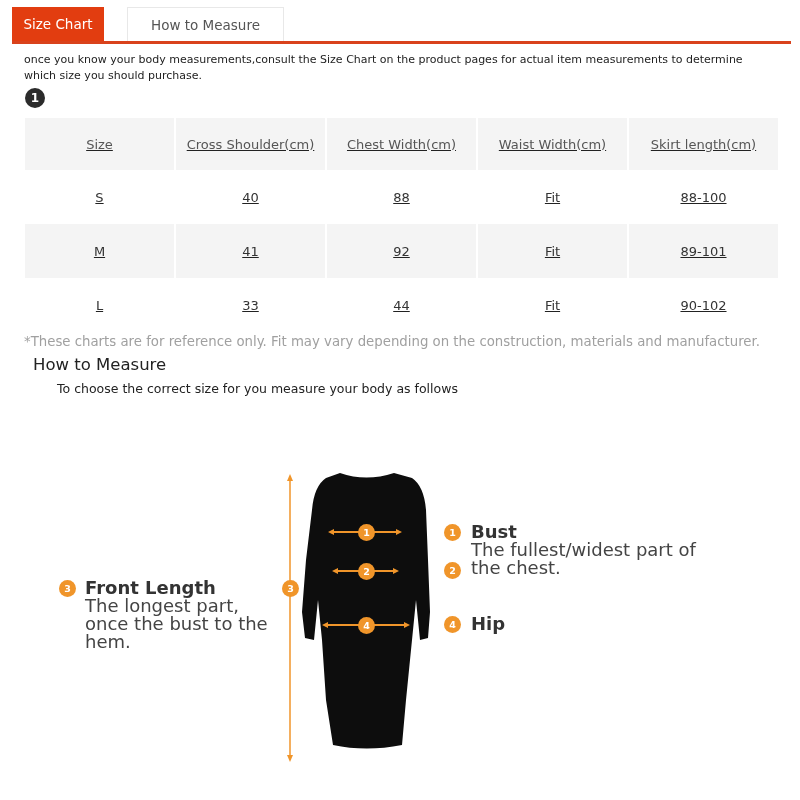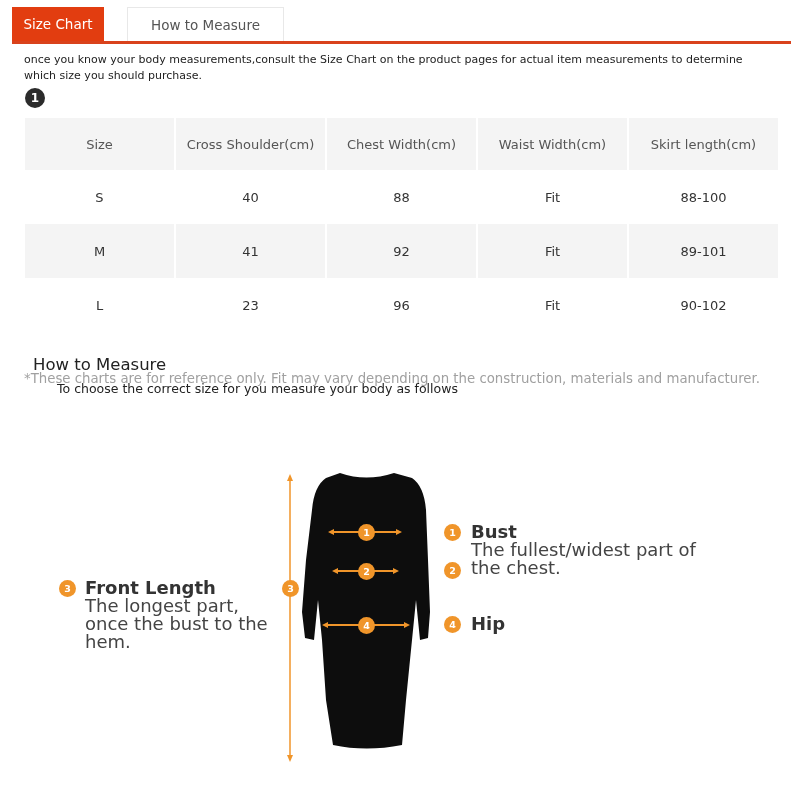--- a/index.html
+++ b/index.html
@@ -3,26 +3,26 @@
 <meta charset="utf-8">
 <style>
   html,body{margin:0;padding:0;background:#fff;}
   body{width:800px;height:800px;position:relative;overflow:hidden;font-family:"DejaVu Sans","Liberation Sans",sans-serif;color:#222;}
   .tabs{position:absolute;left:12px;top:7px;width:779px;height:34px;border-bottom:3px solid #d9421c;}
   .tab{position:absolute;top:0;height:34px;line-height:34px;font-size:13.5px;text-align:center;cursor:pointer;}
   .tab.active{left:0;width:92px;background:#e23d10;color:#fff;}
   .tab.inactive{left:115px;width:157px;background:#fff;color:#555;border:1px solid #e8e8e8;border-bottom:none;box-sizing:border-box;}
   .intro{position:absolute;left:24px;top:52px;width:740px;font-size:11px;line-height:16px;color:#222;}
   .badge-dark{position:absolute;left:25px;top:88px;width:20px;height:20px;border-radius:50%;background:#2b2b2b;color:#fff;font-size:12px;font-weight:bold;text-align:center;line-height:20px;}
-  table.size{position:absolute;left:23px;top:118px;width:757px;border-collapse:separate;border-spacing:2px 0;table-layout:fixed;}
+  table.size{position:absolute;left:23px;top:118px;width:757px;border-collapse:separate;border-spacing:2px 0;table-layout:fixed;text-decoration:underline;}
   table.size td,table.size th{height:52px;text-align:center;font-size:13px;font-weight:normal;color:#333;padding:0;border:none;}
   table.size th{color:#555;background:#f4f4f4;height:52px;}
   table.size tr.shade td{background:#f4f4f4;}
   table.size tr.row td{height:54px;}
-  .note{position:absolute;left:24px;top:334px;font-size:13.3px;color:#a0a0a0;white-space:nowrap;margin-top:37px;}
+  .note{position:absolute;left:24px;top:334px;font-size:13.3px;color:#a0a0a0;white-space:nowrap;}
   .howto-title{position:absolute;left:33px;top:355px;font-size:16.5px;color:#222;}
   .howto-sub{position:absolute;left:33px;top:381px;font-size:12.5px;color:#222;margin-left:24px;}
   .label{position:absolute;font-size:18px;color:#444;line-height:18px;}
   .label .t{font-weight:bold;color:#333;}
   .obadge{position:absolute;width:17px;height:17px;border-radius:50%;background:#f0952a;color:#fff;font-size:9.5px;font-weight:bold;text-align:center;line-height:17px;}
 </style>
 </head>
 <body>
 
 <div class="tabs">
@@ -51,22 +51,22 @@
   </tr>
   <tr class="row shade">
     <td>M</td>
     <td>41</td>
     <td>92</td>
     <td>Fit</td>
     <td>89-101</td>
   </tr>
   <tr class="row">
     <td>L</td>
-    <td>23</td>
-    <td>96</td>
+    <td>33</td>
+    <td>44</td>
     <td>Fit</td>
     <td>90-102</td>
   </tr>
 </tbody>
   </table>
 
 <div class="note">*These charts are for reference only. Fit may vary depending on the construction, materials and manufacturer.</div>
 <div class="howto-title">How to Measure</div>
 <div class="howto-sub">To choose the correct size for you measure your body as follows</div>
 

